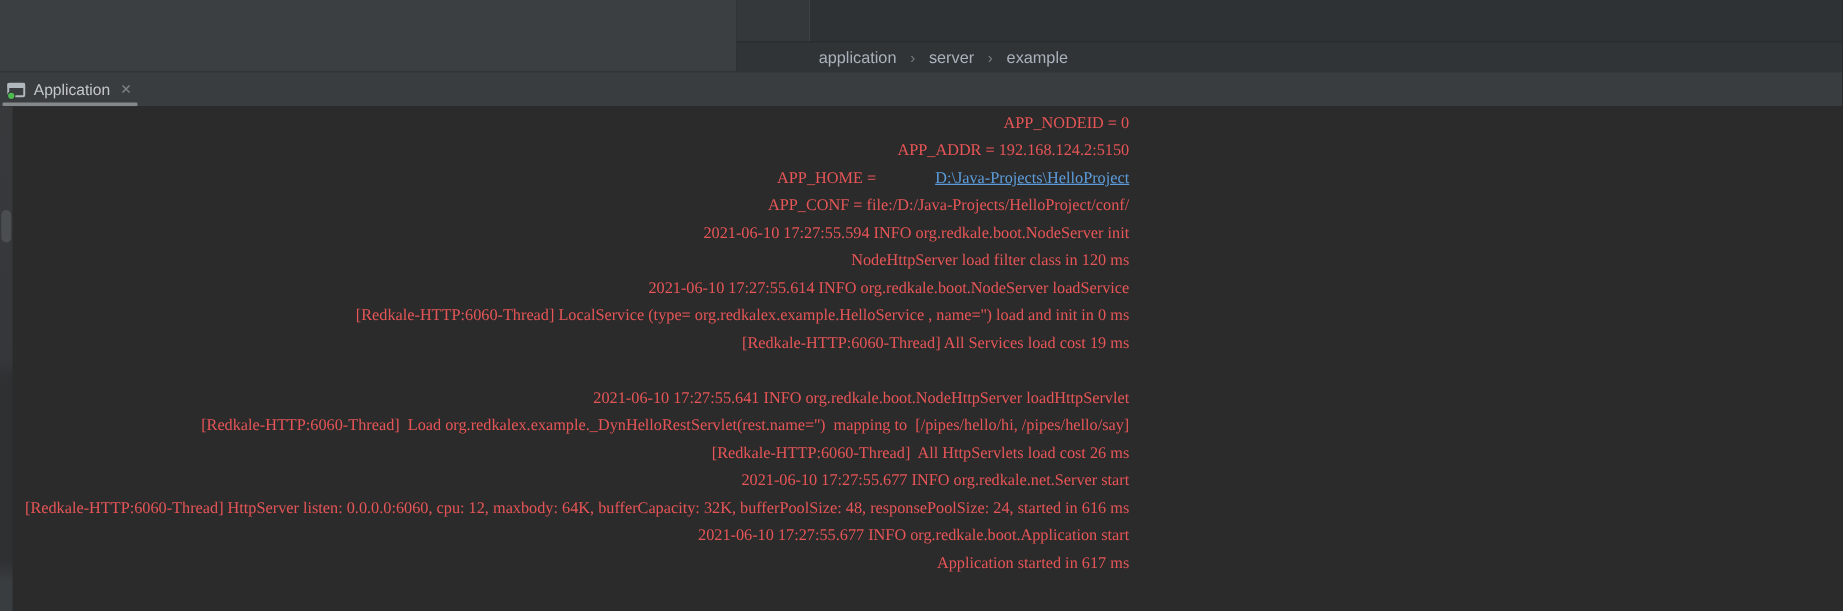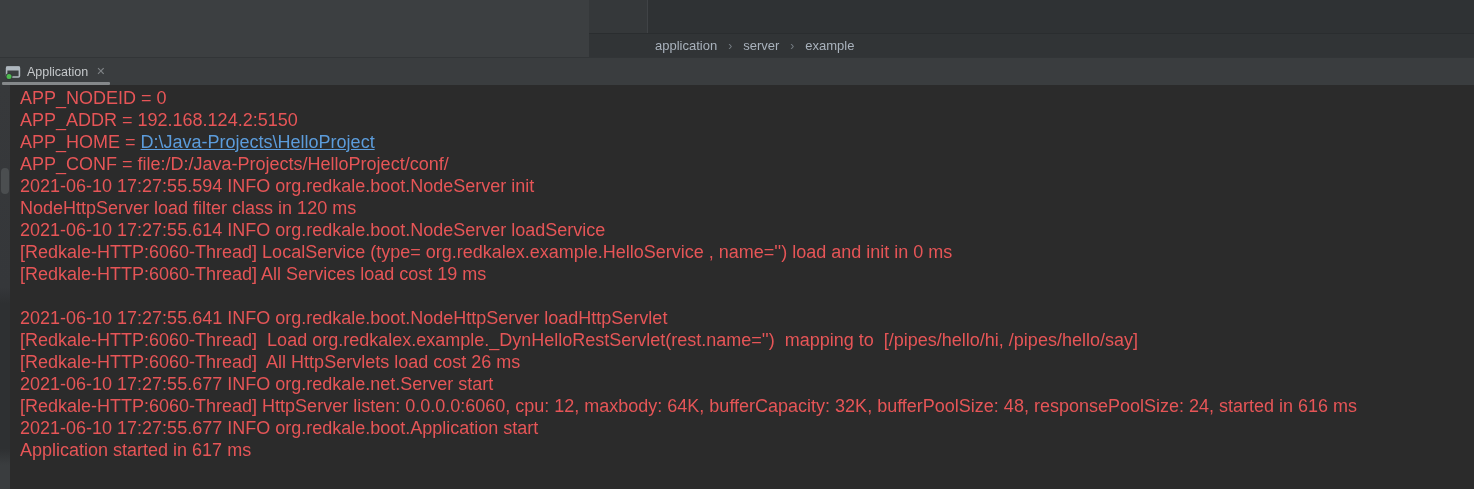--- a/index.html
+++ b/index.html
@@ -1,17 +1,17 @@
 <!DOCTYPE html>
 <html style="--console-bg: #2B2B2B; --console-text: #E65557; --link: #5C9CDB; --panel-bg: #3C3F41; --tabstrip-bg: #3A3D3F; --nav-bg: #2F3234; --nav-mid-bg: #35383A; --breadcrumb-bg: #313436; --breadcrumb-text: #A9B2BC; --breadcrumb-sep: #757C83; --tab-label: #C5C8CA; --close: #7F8386; --underline: #85888A; --icon-gray: #AFB8BF; --icon-green: #4DBB4F;"><head>
 <meta charset="utf-8">
 <style>
   html,body{margin:0;padding:0;background:#2B2B2B;}
   .screen{position:relative;width:1474px;height:489px;overflow:hidden;
-          font-family:"Liberation Sans",sans-serif;background:var(--console-bg,#2B2B2B);}
+          font-family:"Liberation Sans",sans-serif;background:var(--console-bg,#2B2B2B);text-align:right;}
 
   
   .editor-panel{position:absolute;left:0;top:0;width:589px;height:57px;background:var(--panel-bg,#3C3F41);}
   .nav-mid{position:absolute;left:589px;top:0;width:58px;height:33px;background:var(--nav-mid-bg,#35383A);}
   .nav-right{position:absolute;left:647px;top:0;width:827px;height:33px;background:var(--nav-bg,#2F3234);
              border-left:1px solid #404346;box-sizing:border-box;}
   .breadcrumb-bar{position:absolute;left:589px;top:33px;width:885px;height:24px;
                   background:var(--breadcrumb-bg,#313436);border-top:1px solid #2A2D2F;box-sizing:border-box;
                   display:flex;align-items:center;padding-left:66px;
                   font-size:13px;color:var(--breadcrumb-text,#A9B2BC);}
@@ -27,24 +27,24 @@
   .tab-close{font-size:11px;color:var(--close,#7F8386);margin-left:2px;cursor:pointer;}
   .tab-underline{position:absolute;left:2px;top:24px;width:108px;height:3px;
                  background:var(--underline,#85888A);border-radius:1px;}
 
   
   .console{position:absolute;left:0;top:85px;width:1474px;height:404px;background:var(--console-bg,#2B2B2B);}
   .gutter{position:absolute;left:0;top:0;width:10px;height:404px;
           background:linear-gradient(#37393B 0%,#35373A 50%,#2E3032 54%,#2E3032 90%,#3A3D3F 94%,#3A3D3F 100%);}
   .gutter-thumb{position:absolute;left:1px;top:83px;width:8px;height:26px;border-radius:4px;background:#4B4E50;}
   .lines{position:absolute;left:20px;top:2px;white-space:pre;
-         font-family:Liberation Sans, sans-serif;font-size:18px;line-height:22px;
+         font-family:Liberation Serif, serif;font-size:13px;line-height:22px;
          color:var(--console-text,#E65557);}
   .line{height:22px;}
-  .link{color:var(--link,#5C9CDB);text-decoration:underline;cursor:pointer;}
+  .link{color:var(--link,#5C9CDB);text-decoration:underline;cursor:pointer;margin-left:44px;}
 </style>
 </head>
 <body>
 
 <div class="screen">
 
   <div class="editor-panel"></div>
   <div class="nav-mid"></div>
   <div class="nav-right"></div>
 

